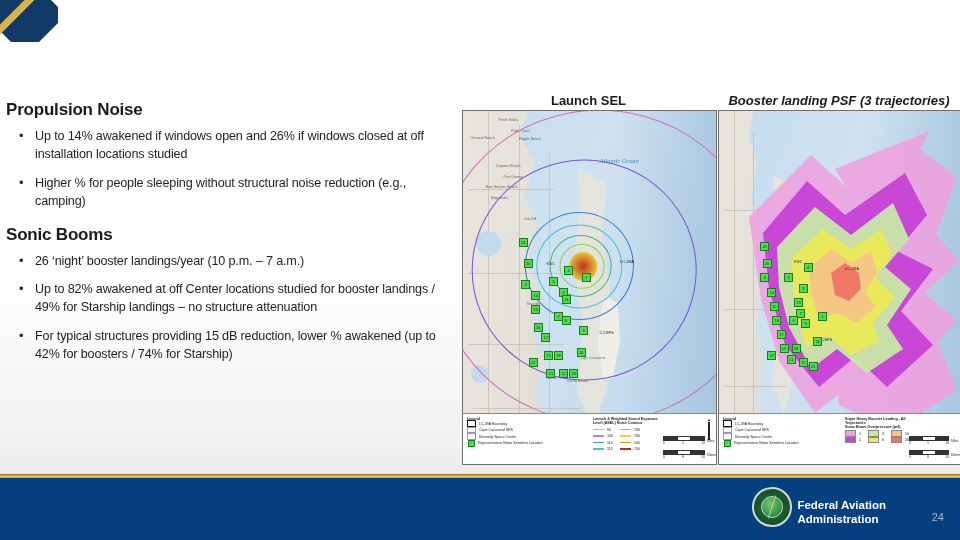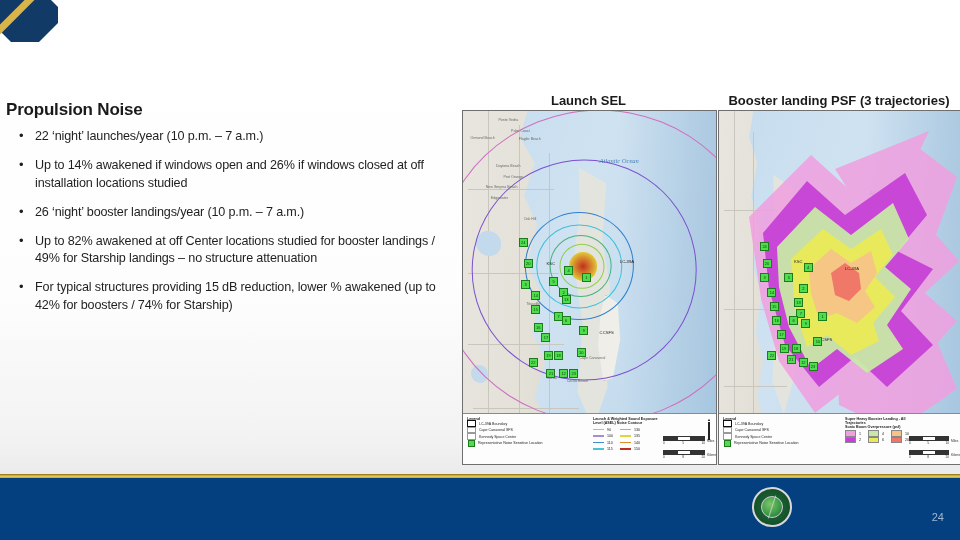--- a/index.html
+++ b/index.html
@@ -172,24 +172,25 @@
   <div class="corner-wrap">
     <div class="corner-navy"></div>
     <div class="corner-gold"></div>
   </div>
 
 
   <div class="left-col">
 
     <div class="sec-head">Propulsion Noise</div>
     <ul class="bullets">
-      <li>22 ‘night’ launches/year (10 p.m. – 7 a.m.)</li>
       <li>Up to 14% awakened if windows open and 26% if windows closed at off installation locations studied</li>
+      <li>Higher % for people sleeping without structural noise reduction (e.g., camping)</li>
     </ul>
 
+    <div class="sec-head second">Sonic Booms</div>
     <ul class="bullets">
       <li>26 ‘night’ booster landings/year (10 p.m. – 7 a.m.)</li>
       <li>Up to 82% awakened at off Center locations studied for booster landings / 49% for Starship landings – no structure attenuation</li>
       <li>For typical structures providing 15 dB reduction, lower % awakened (up to 42% for boosters / 74% for Starship)</li>
     </ul>
   </div>
 
   <div class="map-title" style="left:462px;top:93px;width:253px;">Launch SEL</div>
 
   <div class="map-card" style="left:462px;top:110px;width:253px;height:353px;">
@@ -362,21 +363,21 @@
 
         <div class="northarrow" style="right:5px;top:4px;">
           <div style="font-size:4px;line-height:4px;">▲</div>
           <div style="width:1.2px;height:18px;background:#222;margin:0 auto;"></div>
         </div>
       </div>
 
     </div>
   </div>
 
-  <div class="map-title" style="left:718px;top:93px;width:242px;">Booster landing PSF (3 trajectories)</div>
+  <div class="map-title" style="left:718px;top:93px;width:242px;font-style:italic;">Booster landing PSF (3 trajectories)</div>
 
   <div class="map-card" style="left:718px;top:110px;width:242px;height:353px;">
     <div class="map-inner">
 
       <div class="ocean"></div>
       <div class="ocean-shade"></div>
       <div class="land" style="width:30%;left:-4%;"></div>
       <div class="peninsula" style="left:18%;top:18%;width:20%;height:68%;"></div>
 
       <div class="roads">
@@ -534,15 +535,19 @@
 
     </div>
   </div>
 
   <div class="gold-bar"></div>
   <div class="navy-bar"></div>
 
   <div class="faa-seal">
     <div class="globe"></div>
   </div>
+  <div class="faa-text">
+    <div>Federal Aviation</div>
+    <div>Administration</div>
+  </div>
   <div class="page-num">24</div>
 
 </div>
 
 </body></html>

